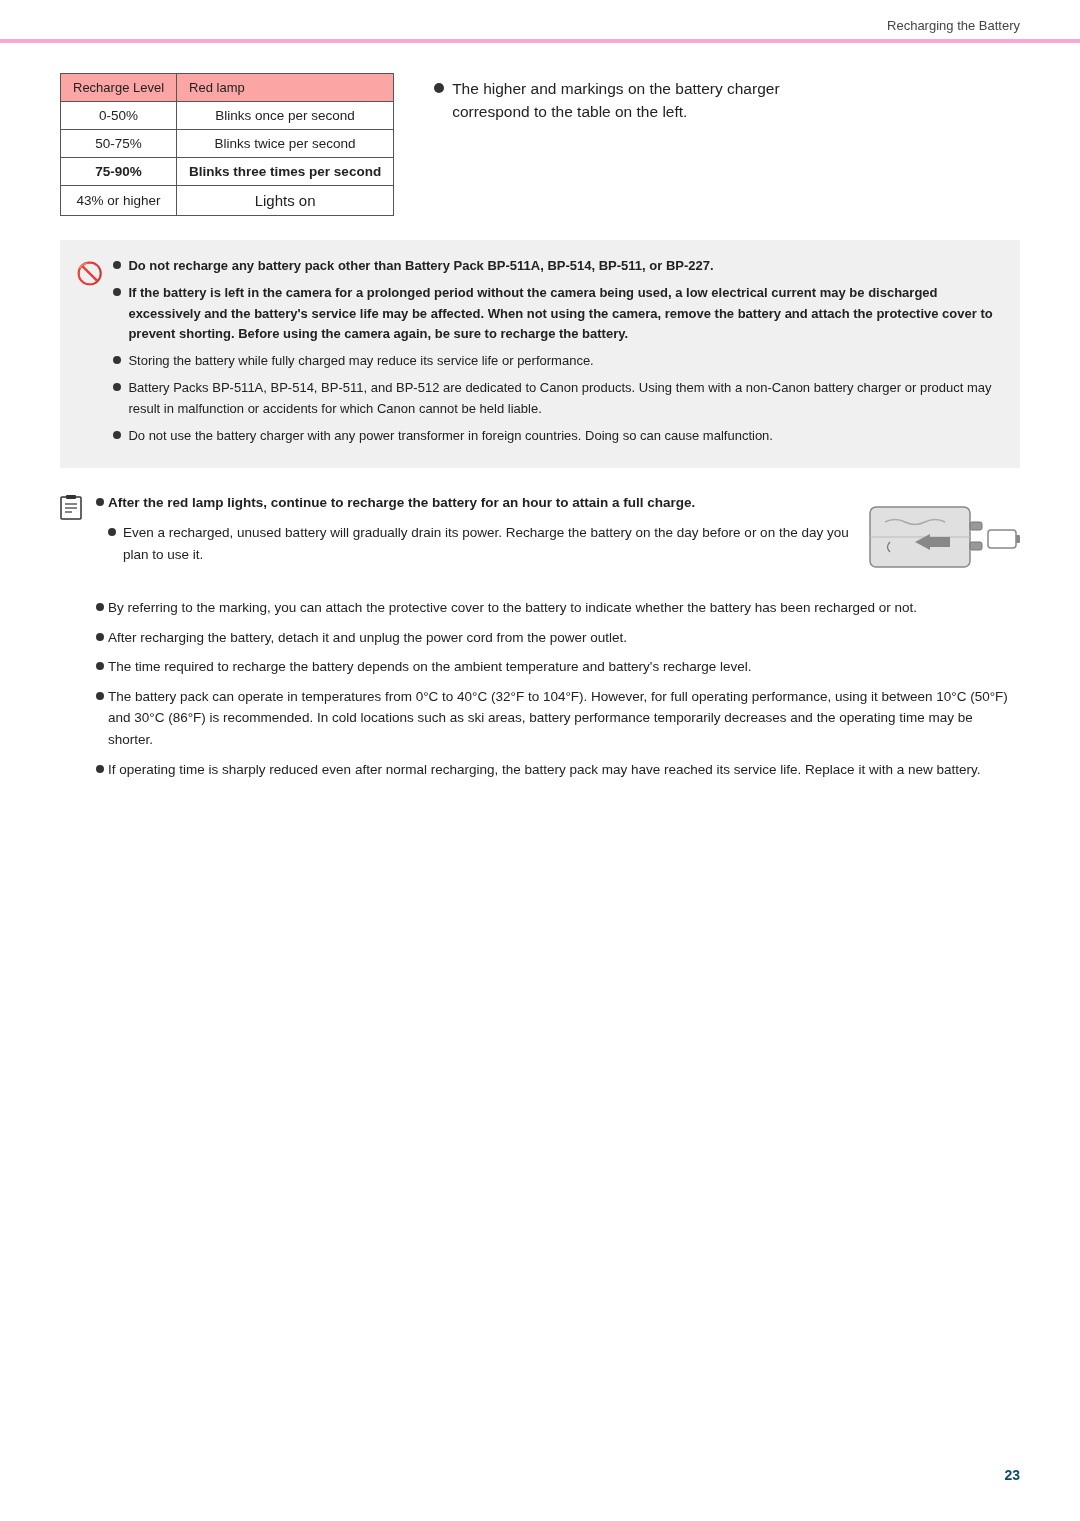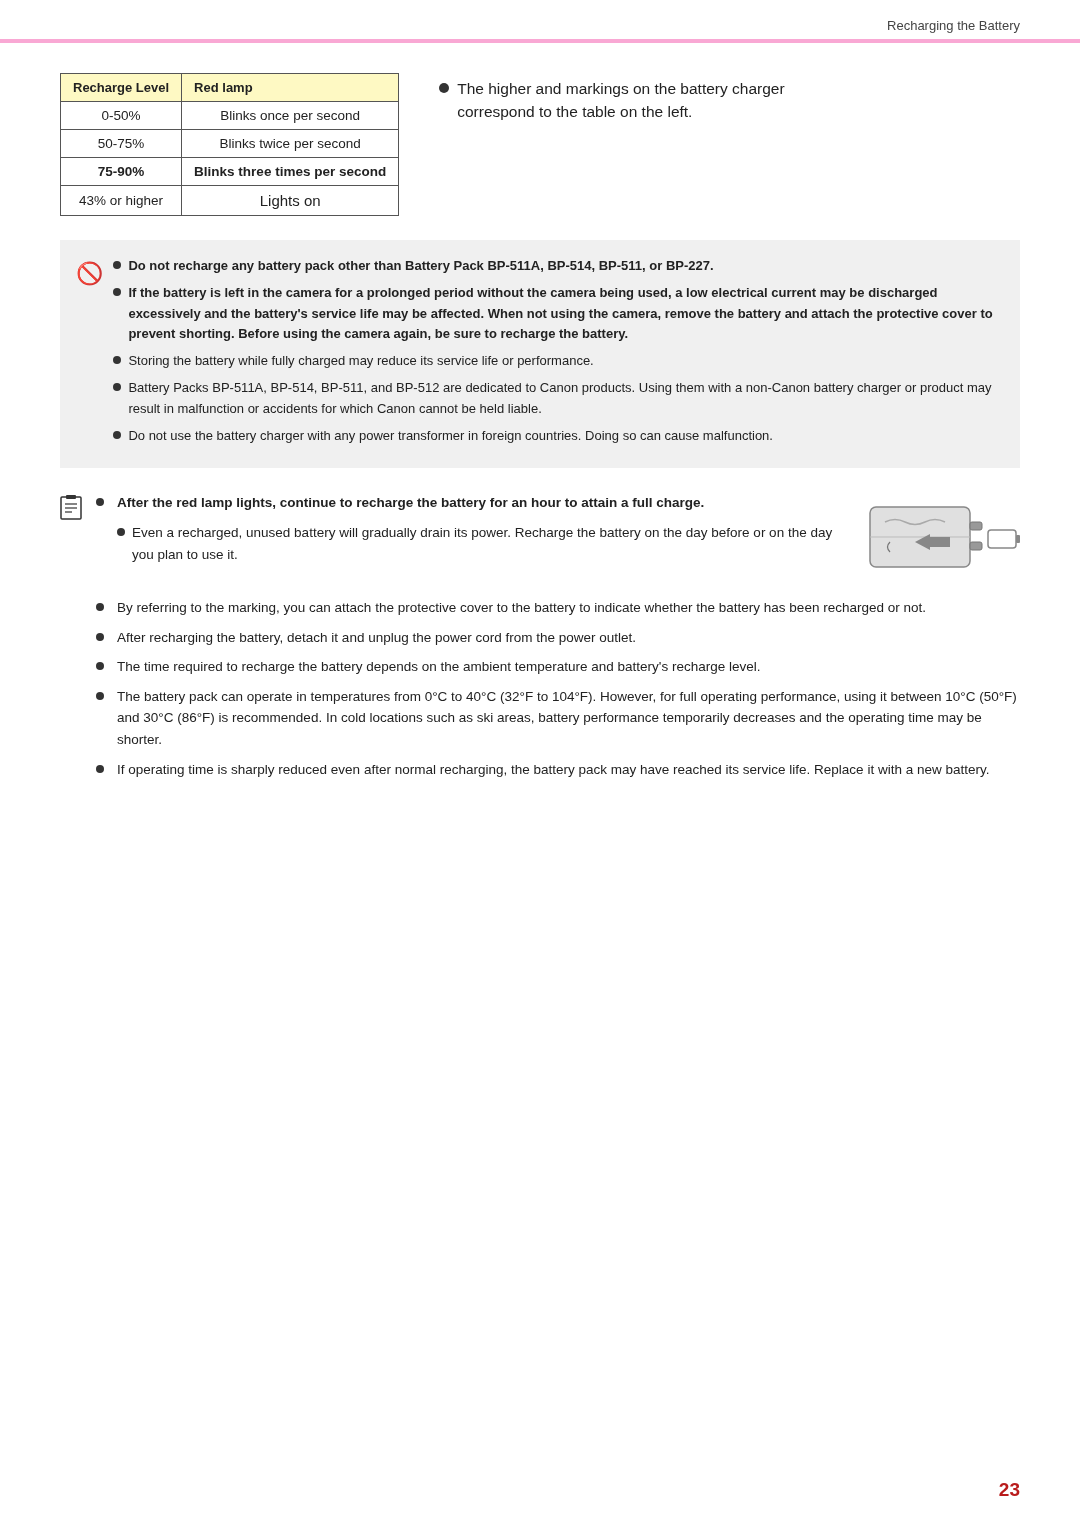--- a/index.html
+++ b/index.html
@@ -35,22 +35,22 @@
     }
 
     .recharge-table {
       border-collapse: collapse;
       min-width: 310px;
       font-size: 13.5px;
     }
     .recharge-table th {
       border: 1px solid #555;
       padding: 6px 12px;
-      background: #fef9c3;
-      font-weight: bold;
+      background: #fca5a5;
+      font-weight: normal;
       text-align: left;
       font-size: 13px;
     }
     .recharge-table td {
       border: 1px solid #555;
       padding: 6px 12px;
       text-align: center;
     }
     .recharge-table tr:nth-child(3) td:last-child,
     .recharge-table tr:nth-child(3) td:first-child {
@@ -136,41 +136,41 @@
     .note-content {
       flex: 1;
     }
     .note-content ul {
       list-style: none;
       padding: 0;
     }
     .note-content ul li {
       display: flex;
       align-items: flex-start;
-      gap: 13px;
+      gap: 4px;
       margin-bottom: 8px;
       font-size: 13.5px;
       line-height: 1.6;
     }
     .note-content ul li .dot {
       width: 8px;
       height: 8px;
       border-radius: 50%;
       background: #333;
       flex-shrink: 0;
       margin-top: 6px;
     }
 
     .page-number {
       position: absolute;
-      bottom: 20px;
+      bottom: 38px;
       right: 60px;
-      font-size: 19px;
+      font-size: 14px;
       font-weight: bold;
-      color: #b91c1c;
+      color: #0c4a6e;
     }
   </style>
 </head>
 <body>
 
 <div class="page-header">
   <span>Recharging the Battery</span>
 </div>
 
 <div class="page-content">

